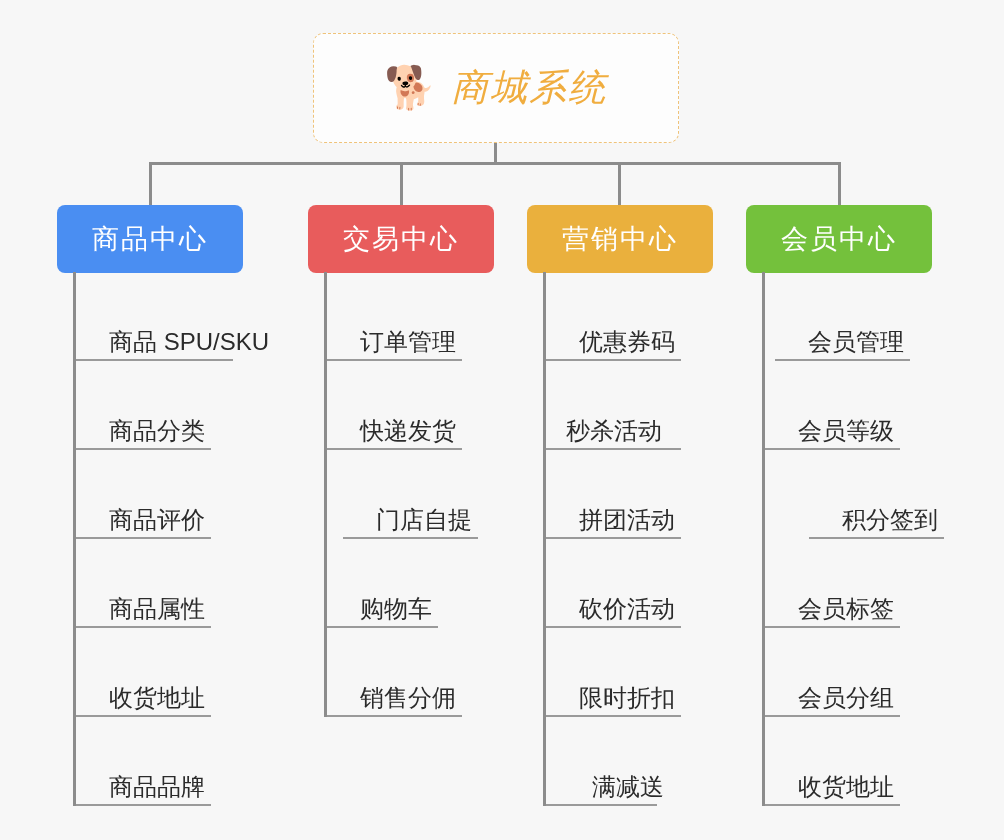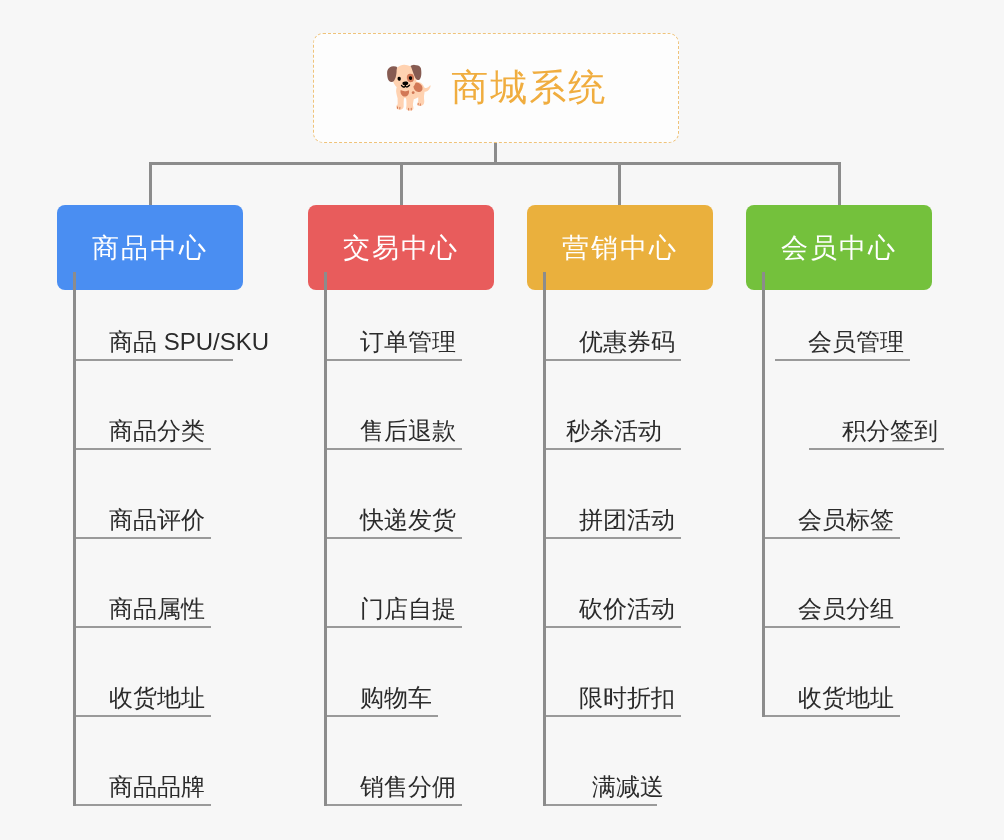--- a/index.html
+++ b/index.html
@@ -38,21 +38,21 @@
 
   
   .conn{position:absolute;background:#8c8c8c;}
   .conn-v{width:3px;}
   .conn-h{height:3px;}
 
   
   .column{position:absolute;top:205px;}
   .col-header{
     position:absolute;top:0;left:0;
-    height:85px;
+    height:68px;
     box-sizing:border-box;
     border-radius:8px;
     display:flex;align-items:center;justify-content:center;
     color:#ffffff;
     font-size:27px;
     letter-spacing:2px;
   }
   .leaf-list{
     position:absolute;
     top:67px;
@@ -76,21 +76,21 @@
     line-height:1.1;
   }
 </style>
 </head>
 <body style="background: rgb(247, 247, 247);">
 
 <div id="canvas">
 
   <div class="root-node" style="border-color: rgb(239, 195, 122);">
     <span class="root-emoji">🐕</span>
-    <span class="root-title" style="color: rgb(240, 173, 63);">商城系统</span>
+    <span class="root-title" style="color: rgb(240, 173, 63); font-style: italic;">商城系统</span>
   </div>
 
   <div class="conn conn-v" style="left: 494px; top: 143px; height: 22px; background: rgb(140, 140, 140);"></div>
   <div class="conn conn-h" style="left: 149px; top: 162px; width: 692px; background: rgb(140, 140, 140);"></div>
   <div class="conn conn-v" style="left: 149px; top: 162px; height: 45px; background: rgb(140, 140, 140);"></div>
   <div class="conn conn-v" style="left: 400px; top: 162px; height: 45px; background: rgb(140, 140, 140);"></div>
   <div class="conn conn-v" style="left: 618px; top: 162px; height: 45px; background: rgb(140, 140, 140);"></div>
   <div class="conn conn-v" style="left: 838px; top: 162px; height: 45px; background: rgb(140, 140, 140);"></div>
 
   <div class="column" style="left:57px;width:220px;">
@@ -121,26 +121,23 @@
 
   <div class="column" style="left:308px;width:200px;">
     <div class="col-header" style="width: 186px; background: rgb(232, 92, 92);">
         <span>交易中心</span>
       </div>
     <div class="leaf-list" style="width:170px;">
       <div class="leaf-item" style="width:135px;">
           <span class="leaf-label">订单管理</span>
         </div>
       <div class="leaf-item" style="width:135px;">
-          <span class="leaf-label">售后退款</span>
-        </div>
-      <div class="leaf-item" style="width:135px;">
           <span class="leaf-label">快递发货</span>
         </div>
-      <div class="leaf-item" style="width:135px;">
+      <div class="leaf-item" style="width:135px;margin-left:16px;">
           <span class="leaf-label">门店自提</span>
         </div>
       <div class="leaf-item" style="width:111px;">
           <span class="leaf-label">购物车</span>
         </div>
       <div class="leaf-item" style="width:135px;">
           <span class="leaf-label">销售分佣</span>
         </div>
     </div>
   </div>
@@ -172,20 +169,23 @@
   </div>
 
   <div class="column" style="left:746px;width:200px;">
     <div class="col-header" style="width: 186px; background: rgb(116, 193, 60);">
         <span>会员中心</span>
       </div>
     <div class="leaf-list" style="width:170px;">
       <div class="leaf-item" style="width:135px;margin-left:10px;">
           <span class="leaf-label">会员管理</span>
         </div>
+      <div class="leaf-item" style="width:135px;">
+          <span class="leaf-label">会员等级</span>
+        </div>
       <div class="leaf-item" style="width:135px;margin-left:44px;">
           <span class="leaf-label">积分签到</span>
         </div>
       <div class="leaf-item" style="width:135px;">
           <span class="leaf-label">会员标签</span>
         </div>
       <div class="leaf-item" style="width:135px;">
           <span class="leaf-label">会员分组</span>
         </div>
       <div class="leaf-item" style="width:135px;">

